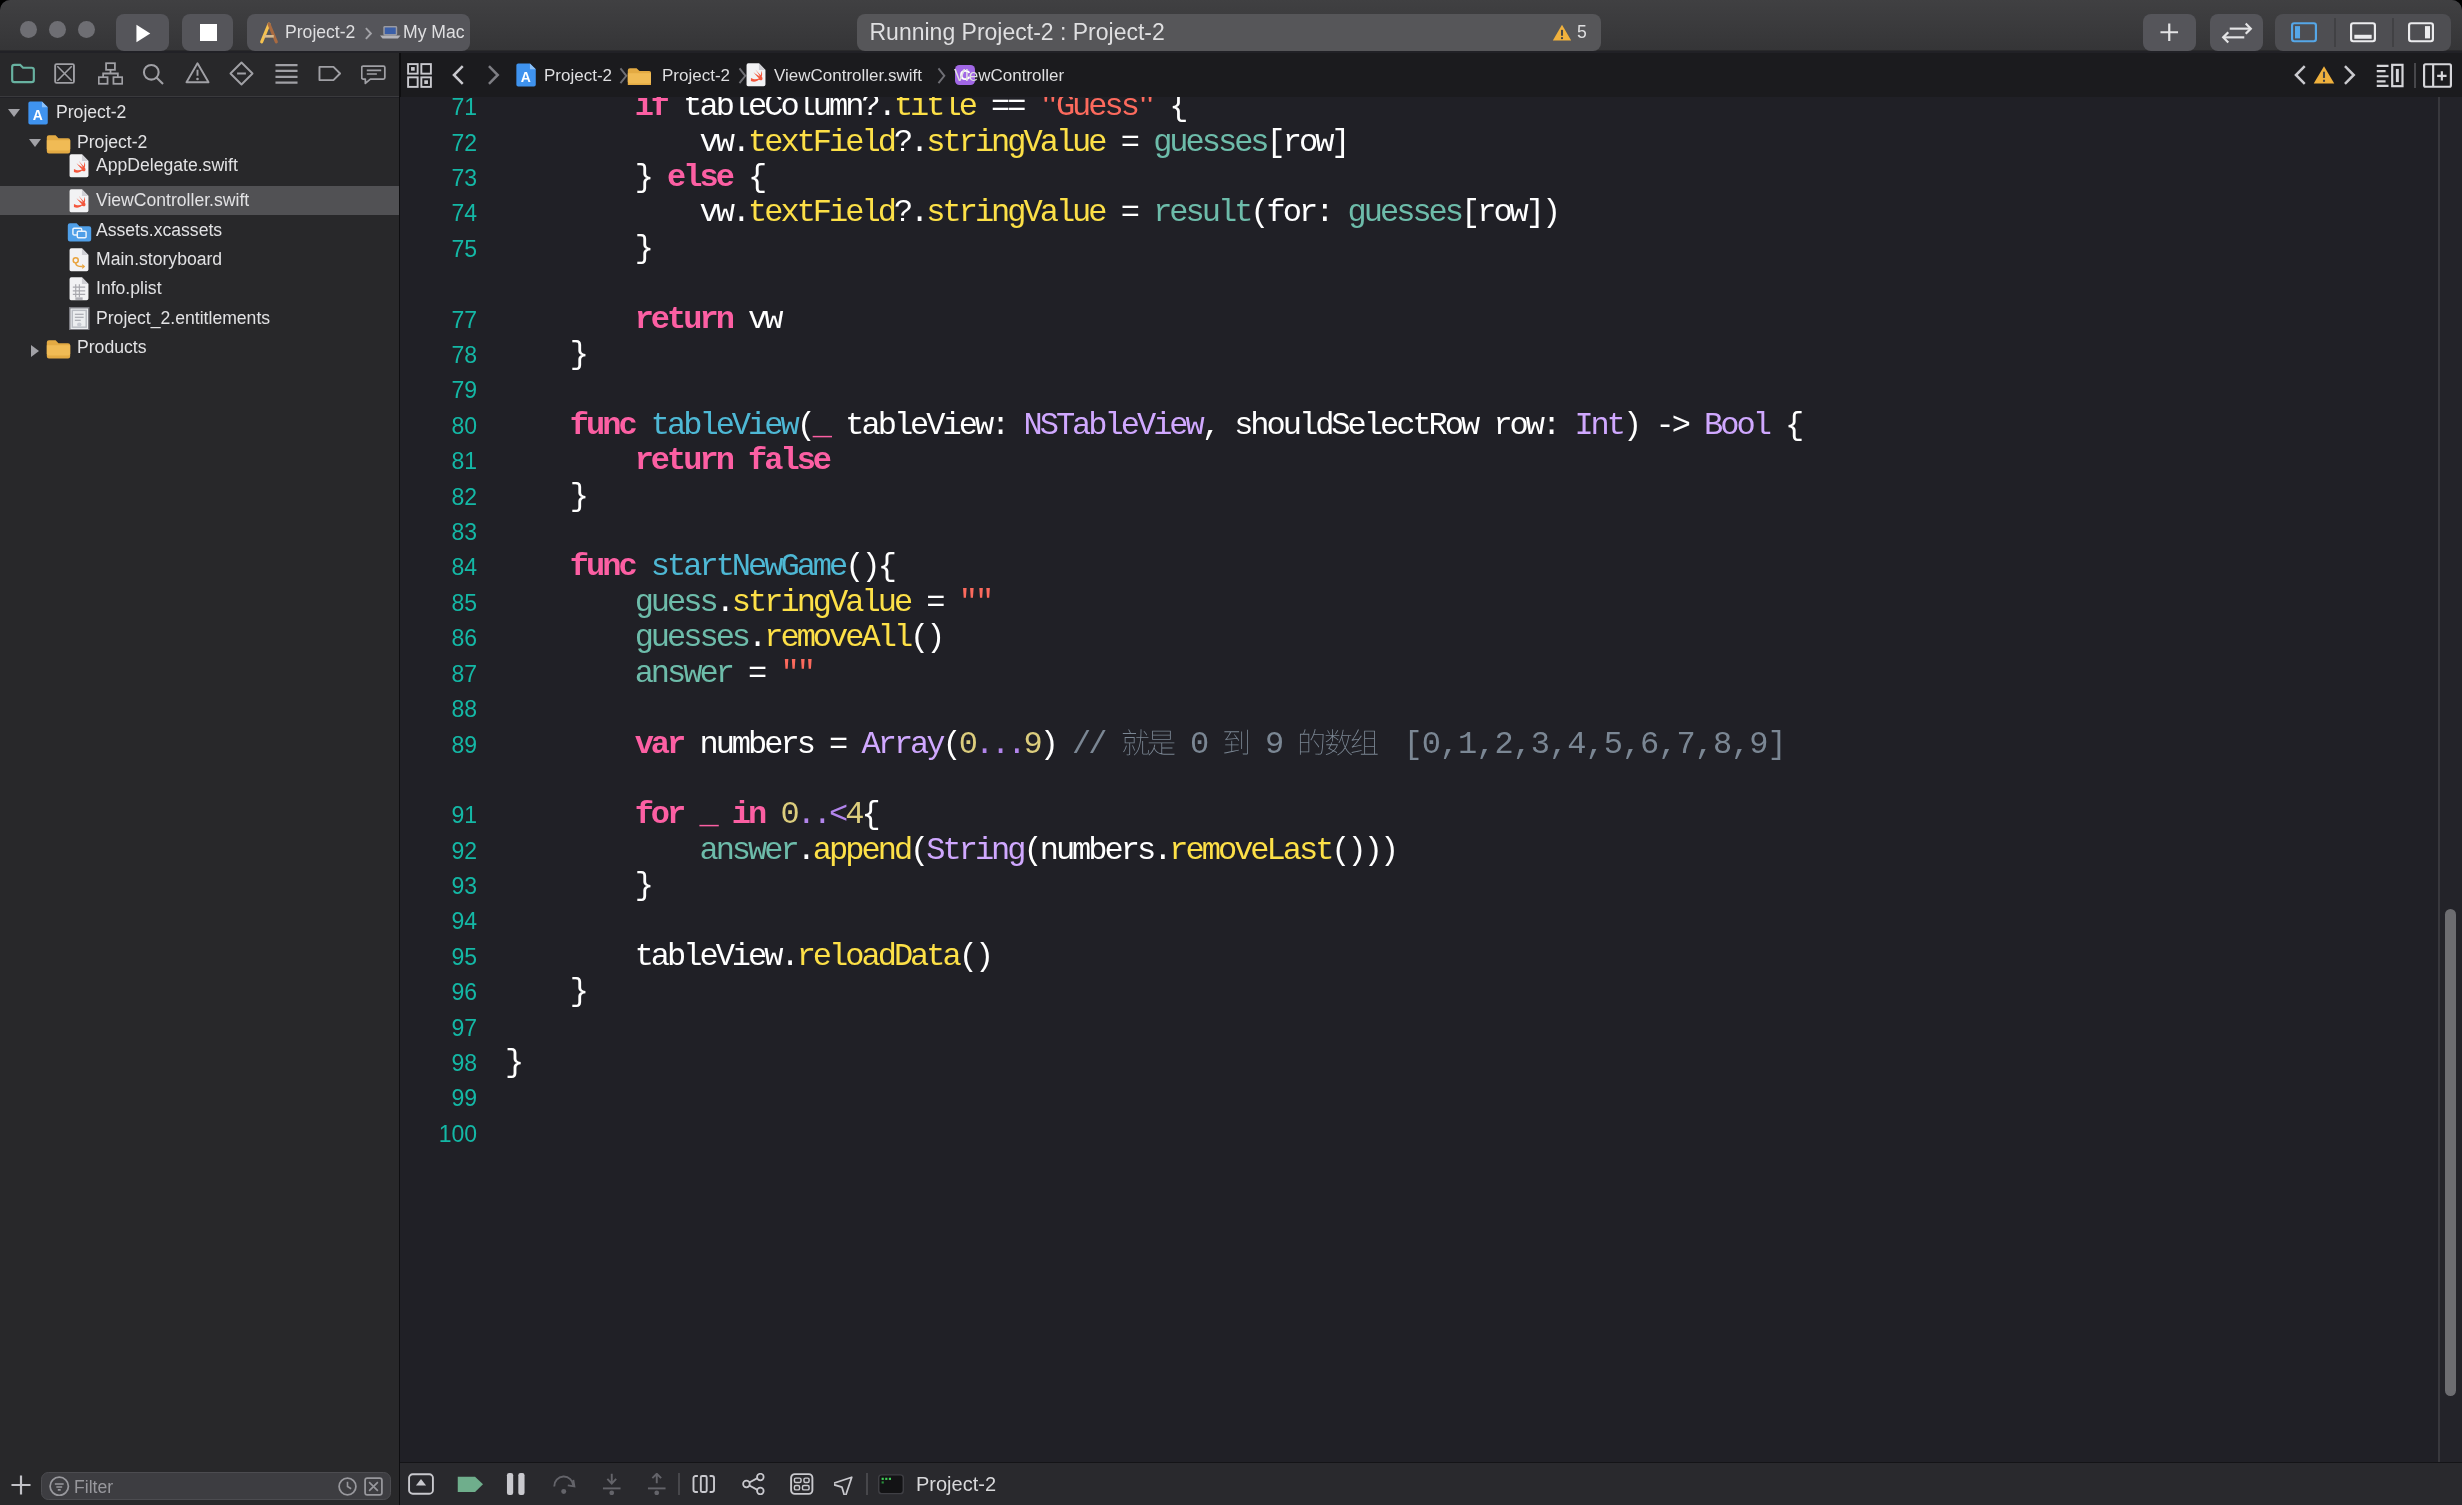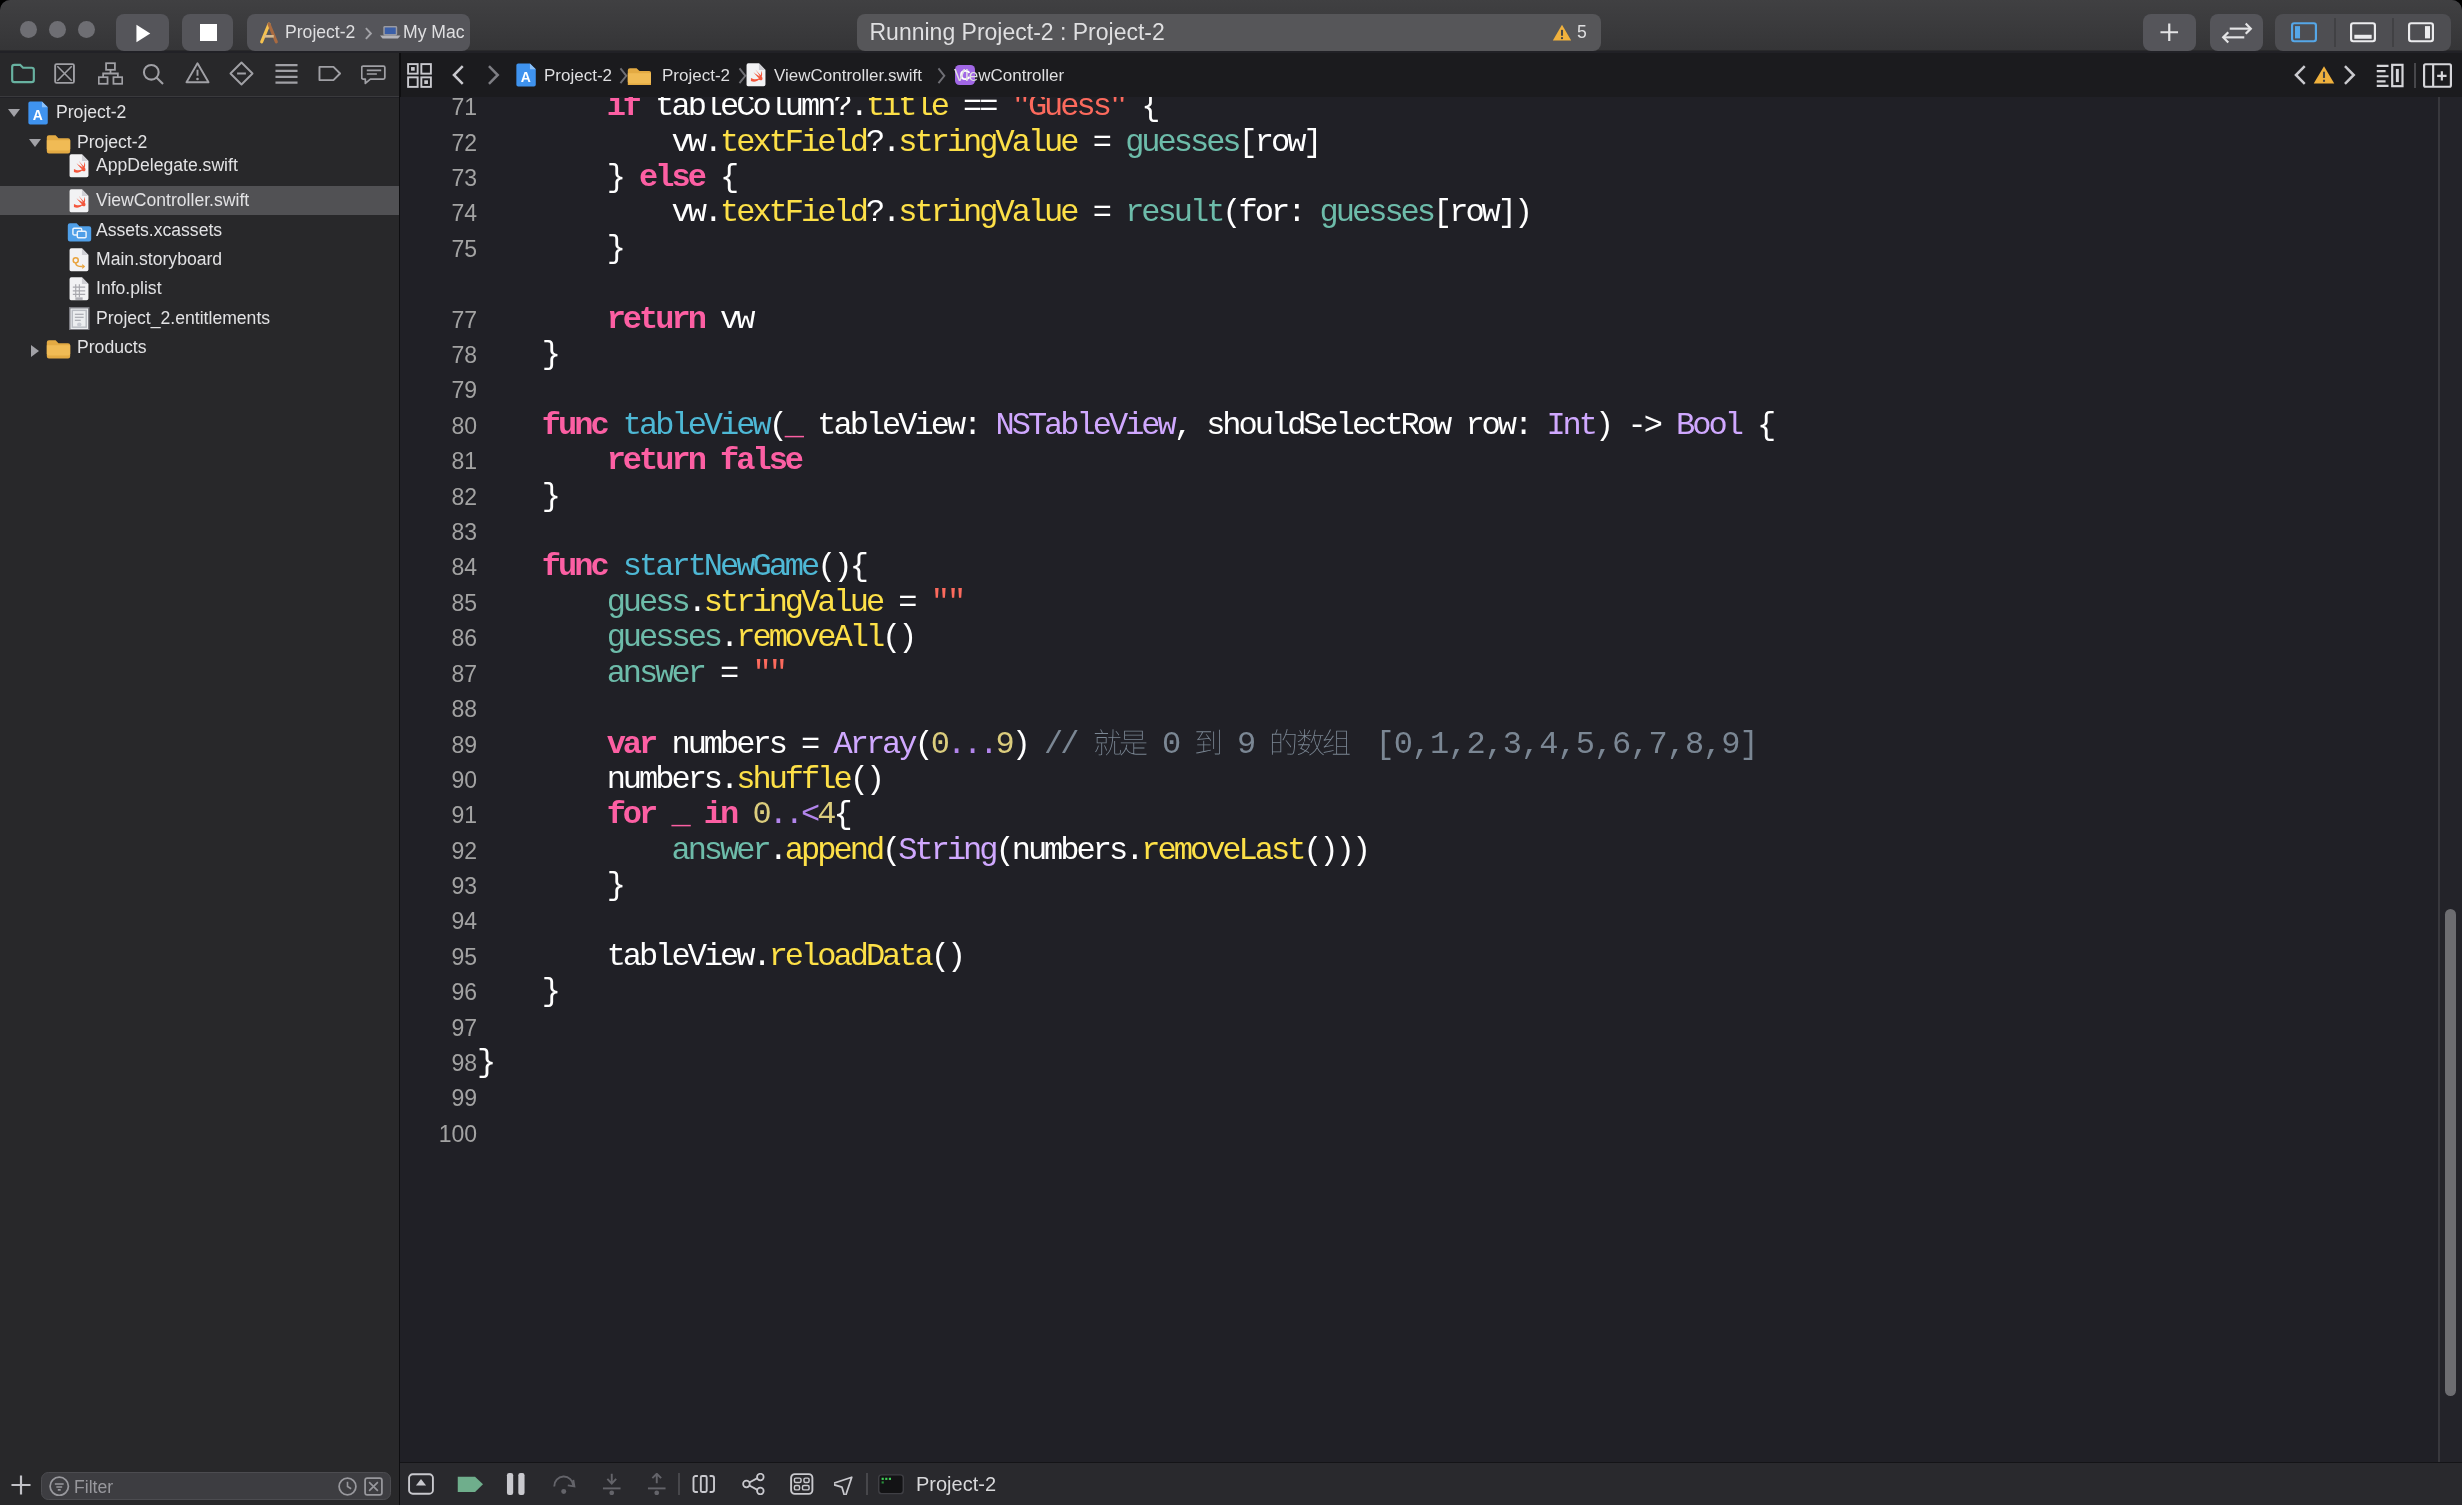--- a/index.html
+++ b/index.html
@@ -17,21 +17,21 @@
 
 #sb{left:0;width:399px;top:98px;bottom:0;background:#28282a}
 .row{position:absolute;left:0;right:0;height:29px;color:#e2e2e4;font-size:17.6px;line-height:29px;white-space:pre}
 .rowsel{background:#515154}
 .tri{position:absolute;width:0;height:0}
 .trid{border-left:6.6px solid transparent;border-right:6.6px solid transparent;border-top:8.8px solid #a2a2a7}
 .trir{border-top:6.6px solid transparent;border-bottom:6.6px solid transparent;border-left:8.8px solid #a2a2a7}
 
 #ed{left:400px;right:0;top:97px;bottom:43px;background:#202026;overflow:hidden}
 .ln{position:absolute;left:0;right:0;height:36px;line-height:35px;font-family:"Liberation Mono",monospace;font-size:32px;letter-spacing:-3px;white-space:pre;color:#fff}
-.num{display:inline-block;width:77px;text-align:right;font-family:"Liberation Sans",sans-serif;font-size:23px;letter-spacing:normal;color:#a3a3a3}
+.num{display:inline-block;width:77px;margin-right:28px;text-align:right;font-family:"Liberation Sans",sans-serif;font-size:23px;letter-spacing:normal;color:#14b8a6}
 .ln i{font-style:normal}
 .w{color:#ffffff}.k{color:#fc5fa3;font-weight:bold}.t{color:#6dbcaa}.p{color:#fde047}
 .v{color:#d0a8ff}.s{color:#fc6a5d}.n{color:#dccd7d}.d{color:#b285ec}.c{color:#7b8794}.f{color:#4eb8d5}
 .cb{letter-spacing:-1px;margin-left:10.3px}
 .cjk{display:inline-block;vertical-align:-7.7px;overflow:visible}
 .cjk path{fill:#7b8794}
 
 #rline{left:2438px;width:1.5px;top:97px;bottom:43px;background:#38383d}
 #rtrack{left:2440px;right:0;top:97px;bottom:43px;background:#232329}
 #thumb{left:2445px;width:11px;top:909px;height:487px;border-radius:5.9px;background:#6d6d71}
@@ -312,21 +312,20 @@
           </g>
         </svg><svg class="cjk" width="26.5" height="35" viewBox="0 0 36.2 48" style="overflow:visible">
           <g transform="translate(0,37.5) scale(0.0398,-0.0398)">
             <path d="M80 311H464V281H80ZM57 635H529V606H57ZM462 804 488 789Q469 754 444.5 716.5Q420 679 399 652L378 665Q392 683 407.5 708.0Q423 733 437.5 758.5Q452 784 462 804ZM280 831H310V408H280ZM108 788 132 797Q155 766 174.5 728.5Q194 691 201 664L178 653Q170 680 150.0 718.5Q130 757 108 788ZM280 623 304 610Q281 566 244.0 522.5Q207 479 163.5 442.5Q120 406 76 382Q73 389 67.0 396.5Q61 404 56 409Q99 429 142.0 462.5Q185 496 221.5 538.0Q258 580 280 623ZM304 604Q317 596 344.5 577.5Q372 559 404.0 538.0Q436 517 462.5 498.5Q489 480 500 472L480 446Q468 457 442.5 476.5Q417 496 386.5 518.0Q356 540 329.0 558.5Q302 577 286 586ZM619 627H937V598H619ZM645 816 674 811Q659 721 638.0 638.5Q617 556 588.5 484.5Q560 413 524 357Q522 359 517.0 362.5Q512 366 506.5 369.0Q501 372 497 374Q535 427 563.0 497.5Q591 568 611.5 649.0Q632 730 645 816ZM837 615 867 611Q841 442 794.5 313.5Q748 185 670.5 90.5Q593 -4 475 -71Q473 -68 469.5 -63.5Q466 -59 462.0 -54.5Q458 -50 454 -47Q571 14 647.0 106.0Q723 198 768.0 324.5Q813 451 837 615ZM624 592Q648 449 691.5 323.5Q735 198 802.0 104.5Q869 11 961 -38Q955 -42 949.0 -49.0Q943 -56 939 -62Q846 -8 779.0 88.0Q712 184 668.0 312.0Q624 440 599 587ZM140 159 164 180Q214 162 269.0 136.5Q324 111 373.0 85.0Q422 59 454 36L430 14Q399 37 350.0 63.5Q301 90 246.0 115.5Q191 141 140 159ZM450 311H456L463 313L479 304Q449 201 386.5 129.0Q324 57 242.5 12.5Q161 -32 73 -56Q71 -50 66.0 -42.5Q61 -35 56 -31Q141 -10 220.5 32.0Q300 74 361.0 141.5Q422 209 450 304ZM140 159Q161 189 182.5 227.0Q204 265 223.0 305.0Q242 345 255 381L283 376Q269 339 249.5 298.5Q230 258 209.5 221.0Q189 184 171 157Z"></path>
           </g>
         </svg><svg class="cjk" width="26.5" height="35" viewBox="0 0 36.2 48" style="overflow:visible">
           <g transform="translate(0,37.5) scale(0.0398,-0.0398)">
             <path d="M373 -16H951V-46H373ZM499 522H848V492H499ZM500 255H849V226H500ZM487 780H858V-30H828V751H517V-30H487ZM68 195Q67 199 65.0 205.5Q63 212 61.0 218.5Q59 225 56 229Q70 231 90.0 249.5Q110 268 135 296Q149 310 176.0 341.5Q203 373 237.0 417.0Q271 461 307.5 511.5Q344 562 375 614L404 599Q333 490 254.5 390.5Q176 291 97 217V216Q97 216 92.5 214.0Q88 212 82.5 209.0Q77 206 72.5 202.5Q68 199 68 195ZM68 195V223L91 239L393 299Q393 292 394.0 284.5Q395 277 396 272Q290 250 227.0 236.0Q164 222 132.0 214.5Q100 207 87.0 203.0Q74 199 68 195ZM62 432Q61 436 59.0 442.5Q57 449 55.0 455.5Q53 462 51 466Q63 468 77.5 486.0Q92 504 110 530Q120 544 139.5 574.0Q159 604 183.0 645.0Q207 686 231.5 733.0Q256 780 276 827L306 814Q274 748 238.5 683.0Q203 618 166.0 560.0Q129 502 90 455V454Q90 454 86.0 452.0Q82 450 76.0 446.5Q70 443 66.0 439.5Q62 436 62 432ZM62 432V460L85 474L312 503Q312 497 312.0 488.5Q312 480 313 475Q234 464 186.0 456.5Q138 449 113.0 444.5Q88 440 77.5 437.5Q67 435 62 432ZM52 38Q95 48 150.5 61.0Q206 74 269.5 89.0Q333 104 397 119L399 91Q308 69 217.5 47.0Q127 25 59 8Z"></path>
           </g>
         </svg><i class="c"> </i><i class="c cb">[0,1,2,3,4,5,6,7,8,9]</i></div>
-<div class="ln" style="top:665px"><span class="num">90</span><i class="w">        numbers.</i><i class="p">shuffle</i><i class="w">()</i></div>
 <div class="ln" style="top:700px"><span class="num">91</span><i class="w">        </i><i class="k">for</i><i class="w"> </i><i class="k">_</i><i class="w"> </i><i class="k">in</i><i class="w"> </i><i class="n">0</i><i class="d">..&lt;</i><i class="n">4</i><i class="w">{</i></div>
 <div class="ln" style="top:736px"><span class="num">92</span><i class="w">            </i><i class="t">answer</i><i class="w">.</i><i class="p">append</i><i class="w">(</i><i class="v">String</i><i class="w">(numbers.</i><i class="p">removeLast</i><i class="w">()))</i></div>
 <div class="ln" style="top:771px"><span class="num">93</span><i class="w">        }</i></div>
 <div class="ln" style="top:806px"><span class="num">94</span></div>
 <div class="ln" style="top:842px"><span class="num">95</span><i class="w">        tableView.</i><i class="p">reloadData</i><i class="w">()</i></div>
 <div class="ln" style="top:877px"><span class="num">96</span><i class="w">    }</i></div>
 <div class="ln" style="top:913px"><span class="num">97</span></div>
 <div class="ln" style="top:948px"><span class="num">98</span><i class="w">}</i></div>
 <div class="ln" style="top:983px"><span class="num">99</span></div>
 <div class="ln" style="top:1019px"><span class="num">100</span></div>

